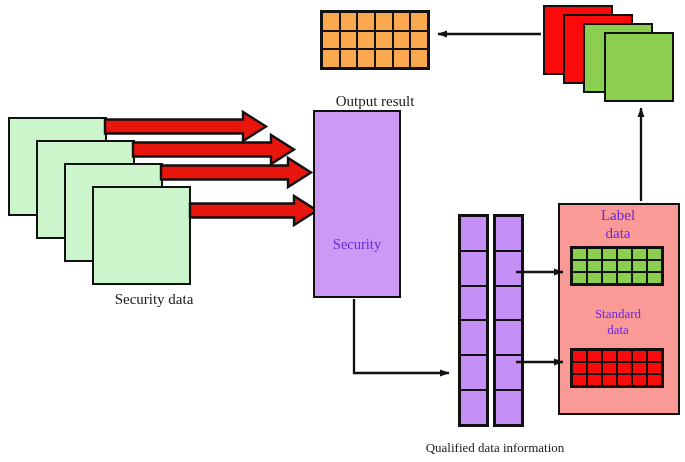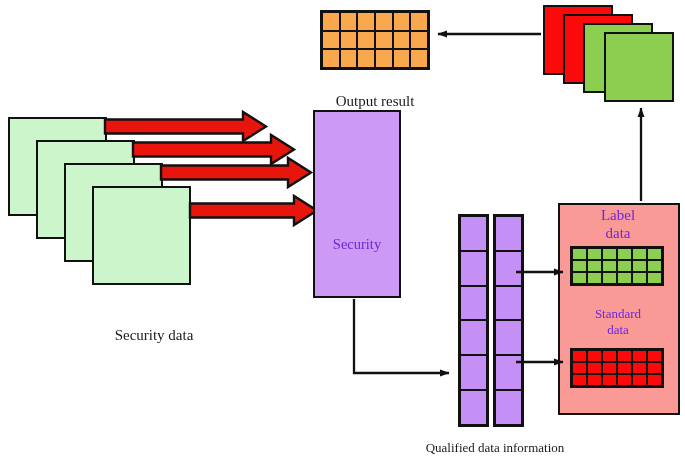--- a/index.html
+++ b/index.html
@@ -209,21 +209,21 @@
       <path d="M516,362 L563,362" marker-end="url(#ah)"></path>
     </g>
   </svg>
 
   <div class="lbl" style="left:320px; top:77px; width:110px; font-size:15px;margin-top:16px;">Output result</div>
 
   <div class="boxtext" style="left:313px; top:236px; width:88px; font-size:14.5px;">
     <div>Security</div>
   </div>
 
-  <div class="lbl" style="left:40px; top:291px; width:228px; font-size:15px;margin-top:36px;">Security data</div>
+  <div class="lbl" style="left:40px; top:291px; width:228px; font-size:15px;">Security data</div>
 
   <div class="lbl" style="left:380px; top:440px; width:230px; font-size:13px;">Qualified data information</div>
 
 
   <div class="boxtext" style="left:566px; top:206px; width:104px; font-size:15px;">
     <div>Label</div>
     <div>data</div>
   </div>
 
   <div class="boxtext" style="left:562px; top:306px; width:112px; font-size:13px;">

